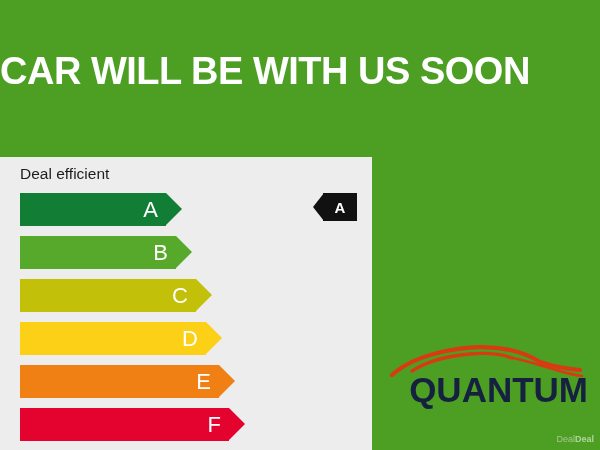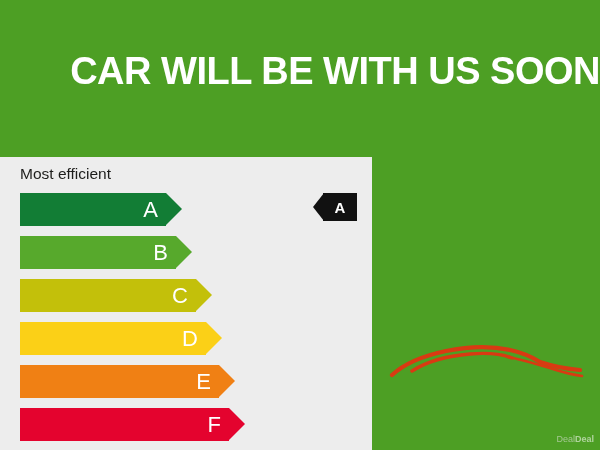--- a/index.html
+++ b/index.html
@@ -23,21 +23,21 @@
 
   
   #headline {
     position: absolute;
     left: 0;
     top: 0;
     width: 600px;
     height: 157px;
     display: flex;
     align-items: center;
-    justify-content: flex-end;
+    justify-content: flex-start;
   }
   #headline-text {
     color: #ffffff;
     font-size: 38px;
     font-weight: bold;
     letter-spacing: -0.5px;
     line-height: 1;
     white-space: nowrap;
     text-align: center;
     transform: translateY(-8px);
@@ -198,21 +198,21 @@
 <body>
 
 <div id="stage">
 
   <div id="headline">
     <div id="headline-text">CAR WILL BE WITH US SOON</div>
   </div>
 
   <div id="label-panel">
 
-    <div id="panel-caption">Most efficient</div>
+    <div id="panel-caption">Deal efficient</div>
 
     <div class="band" style="top:36px; width:162px;">
       <div class="band-body" style="background:#127d35;"></div>
       <div class="band-tip" style="border-left-color:#127d35;"></div>
       <span class="band-letter">A</span>
     </div>
 
     <div class="band" style="top:79px; width:172px;">
       <div class="band-body" style="background:#57a92c;"></div>
       <div class="band-tip" style="border-left-color:#57a92c;"></div>
@@ -251,20 +251,21 @@
     <div class="marker-letter">A</div>
   </div>
 
   <div id="brand-logo">
     <svg id="logo-car" viewBox="0 0 200 42">
       <path d="M4 37 C16 26, 34 18, 58 13 C80 8.5, 104 8, 122 12 C134 14.5, 144 19, 152 24 C164 28, 178 31, 192 32" fill="none" stroke="#d93a12" stroke-width="4.2" stroke-linecap="round"></path>
       <path d="M24 33 C38 24, 58 18, 82 16 C100 14.5, 114 16, 124 20" fill="none" stroke="#d93a12" stroke-width="3.4" stroke-linecap="round"></path>
       <path d="M120 19 C136 22, 152 27, 168 32 C178 35, 186 37, 194 38" fill="none" stroke="#d93a12" stroke-width="2.6" stroke-linecap="round"></path>
     </svg>
     <div id="logo-wordmark">
+      <span id="logo-quantum">QUANTUM</span>
     </div>
   </div>
 
   <div id="watermark">
     <span class="wm-done">Deal</span><span class="wm-deal">Deal</span>
   </div>
 
 </div>
 
 </body></html>

